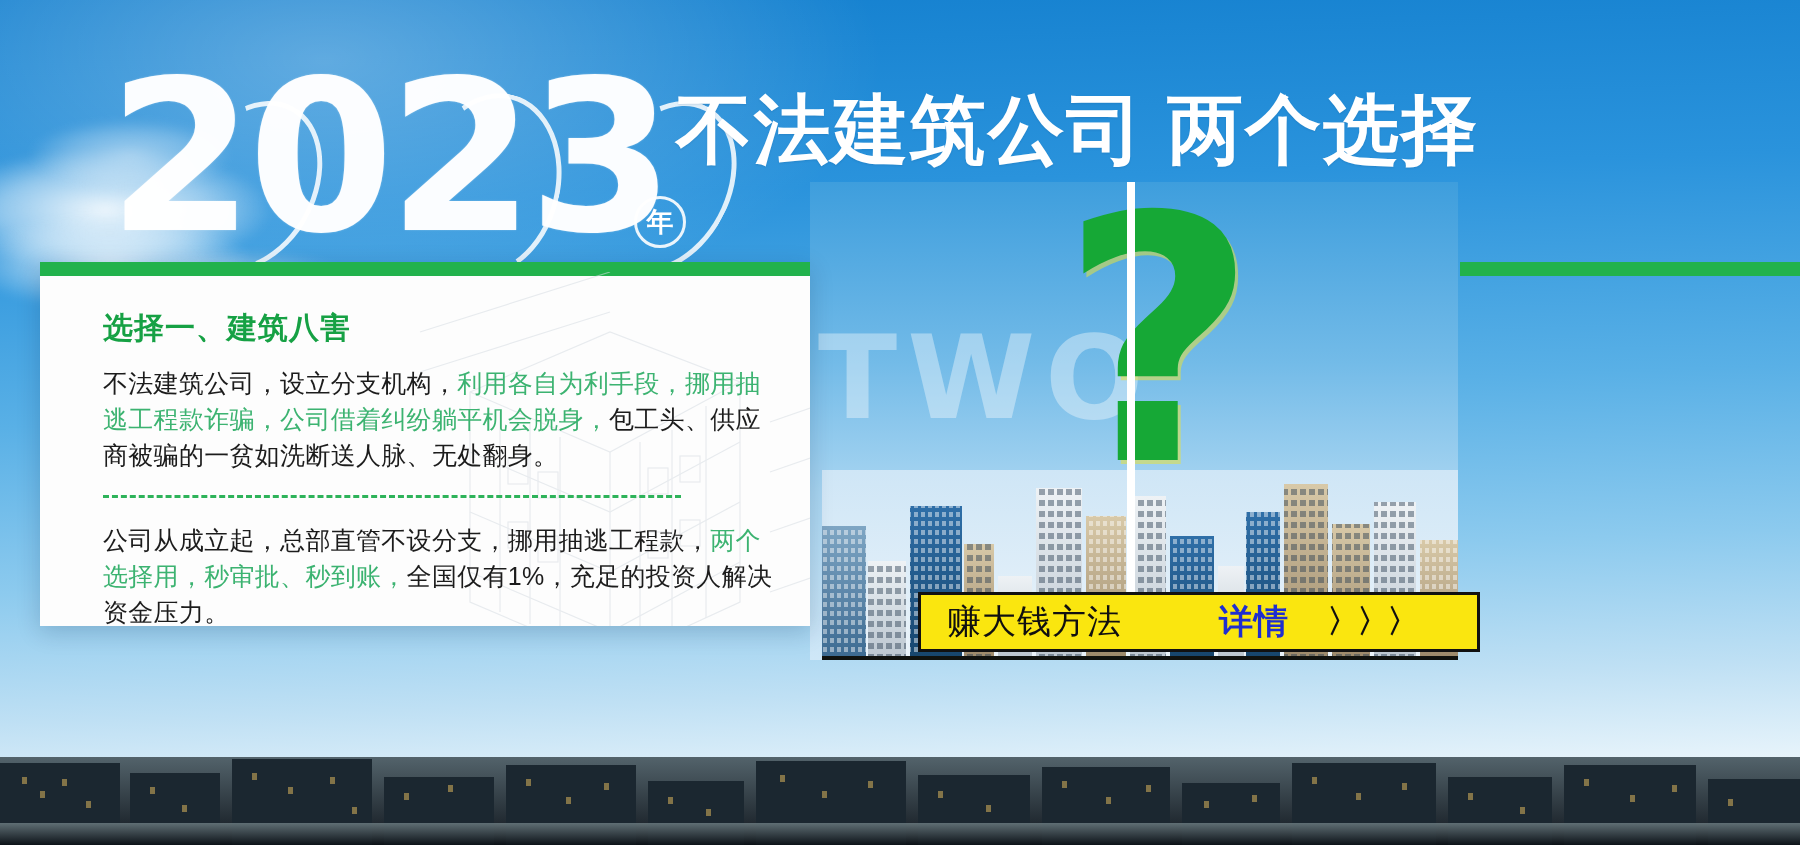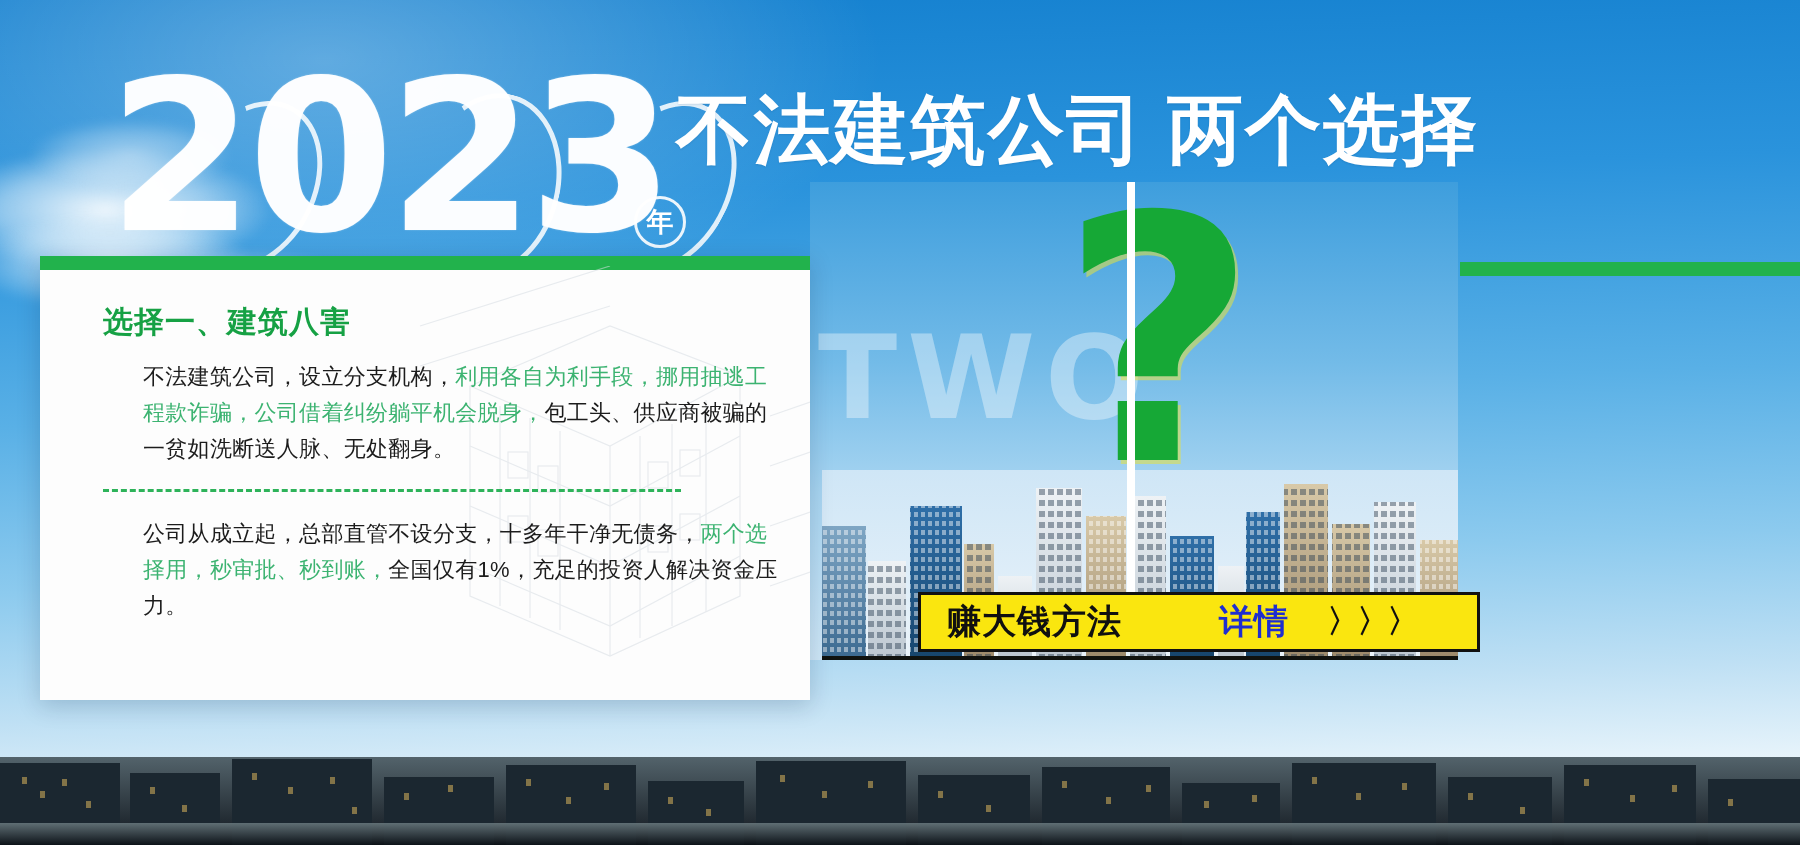--- a/index.html
+++ b/index.html
@@ -111,46 +111,45 @@
 
   
   .cta {
     position:absolute; left:918px; top:592px; width:562px; height:60px;
     background:#fae60f;
     border:3px solid #111;
     display:flex; align-items:center;
     padding:0 26px;
     gap:26px;
   }
-  .cta-main { font-size:34px; font-weight:700; color:#101010; letter-spacing:1px; white-space:nowrap; }
+  .cta-main { font-size:34px; font-weight:400; color:#101010; letter-spacing:1px; white-space:nowrap; }
   .cta-detail { font-size:34px; font-weight:700; color:#1f2ed0; letter-spacing:1px; margin-left:71px; white-space:nowrap; }
   .cta-chev { margin-left:12px; font-size:32px; font-weight:700; color:#101010; letter-spacing:-2px; }
 
   
   .card {
-    position:absolute; left:40px; top:256px; width:770px; height:444px;
+    position:absolute; left:40px; top:262px; width:770px; height:364px;
     background:#fdfdfd;
     box-shadow:0 6px 22px rgba(0,30,60,.18);
     overflow:hidden;
   }
   .card-topbar { position:absolute; left:0; top:0; width:770px; height:14px; background:#22b24c; }
   .blueprint {
     position:absolute; right:-20px; top:10px; width:420px; height:440px;
     opacity:.55; pointer-events:none;
   }
   .card-inner { position:absolute; left:63px; top:46px; width:680px; }
 
   .sec-title {
     color:#16a144; font-size:30px; font-weight:700; letter-spacing:1px;
     margin-bottom:16px;
   }
   .sec-body {
-    font-size:22px; line-height:36px; color:#1c1c1c;
+    font-size:25px; line-height:36px; color:#1c1c1c;
     letter-spacing:.3px;
-    margin-left:40px;
   }
   .g { color:#3cb371; }
   .dash-sep {
     margin:22px 0 24px 0; height:0;
     border-top:3px dashed #2eb35a;
     width:578px;
   }
 
   
   .bottom-strip {
@@ -301,21 +300,21 @@
     <div class="card-inner">
 
       <div class="sec-title">选择一、建筑八害</div>
       <div class="sec-body">
         <span>不法建筑公司，设立分支机构，</span><span class="g">利用各自为利手段，挪用抽逃工程款</span><span class="g">诈骗，公司借着纠纷躺平机会脱身，</span><span>包工头、供应商被骗的一贫如洗</span><span>断送人脉、无处翻身。</span>
       </div>
 
       <div class="dash-sep"></div>
 
       <div class="sec-body">
-        <span>公司从成立起，总部直管不设分支，十多年干净无债务，</span><span class="g">两个选择</span><span class="g">用，秒审批、秒到账，</span><span>全国仅有1%，充足的投资人解决资金压力。</span>
+        <span>公司从成立起，总部直管不设分支，挪用抽逃工程款，</span><span class="g">两个选择</span><span class="g">用，秒审批、秒到账，</span><span>全国仅有1%，充足的投资人解决资金压力。</span>
       </div>
 
     </div>
   </div>
 
   <div class="bottom-strip">
     <svg width="1800" height="88" viewBox="0 0 1800 88" preserveAspectRatio="none">
       <defs>
         <linearGradient id="nb" x1="0" y1="0" x2="0" y2="1">
           <stop offset="0" stop-color="#53636b"></stop>

